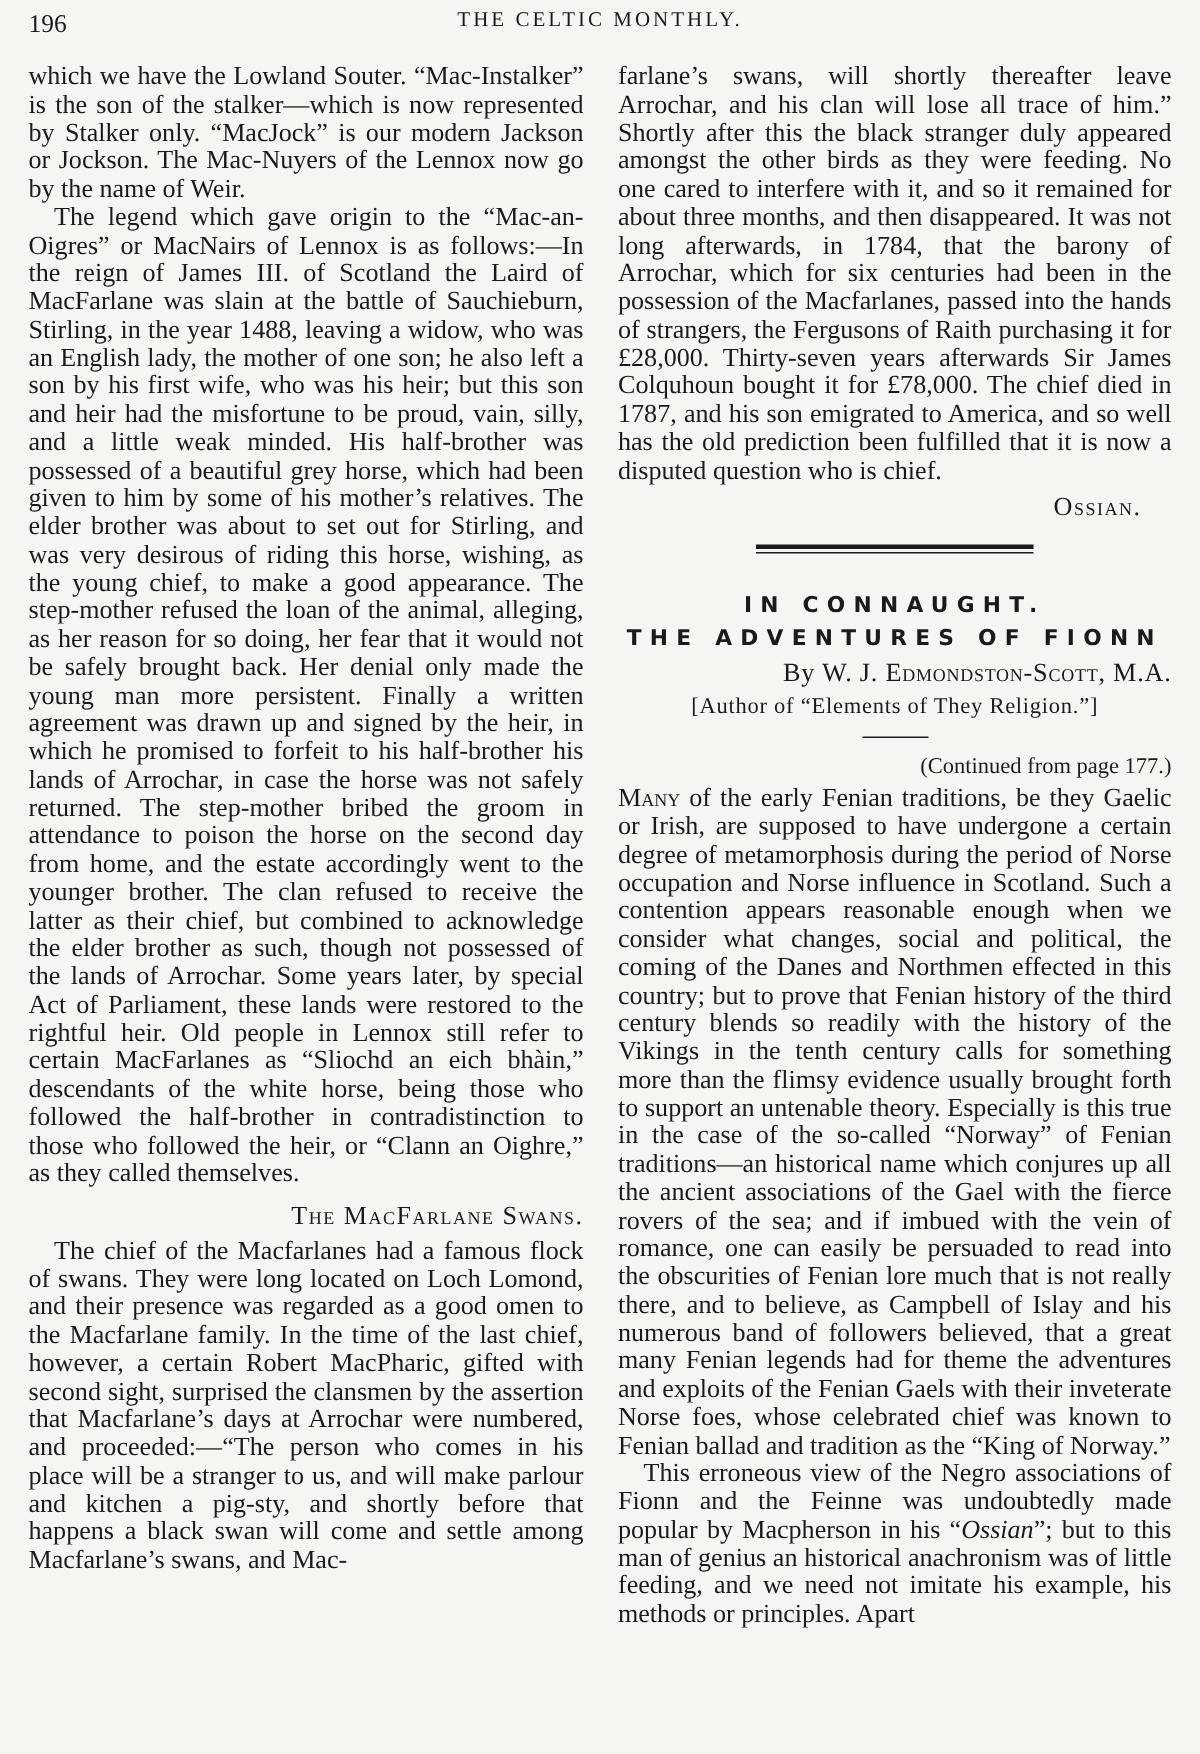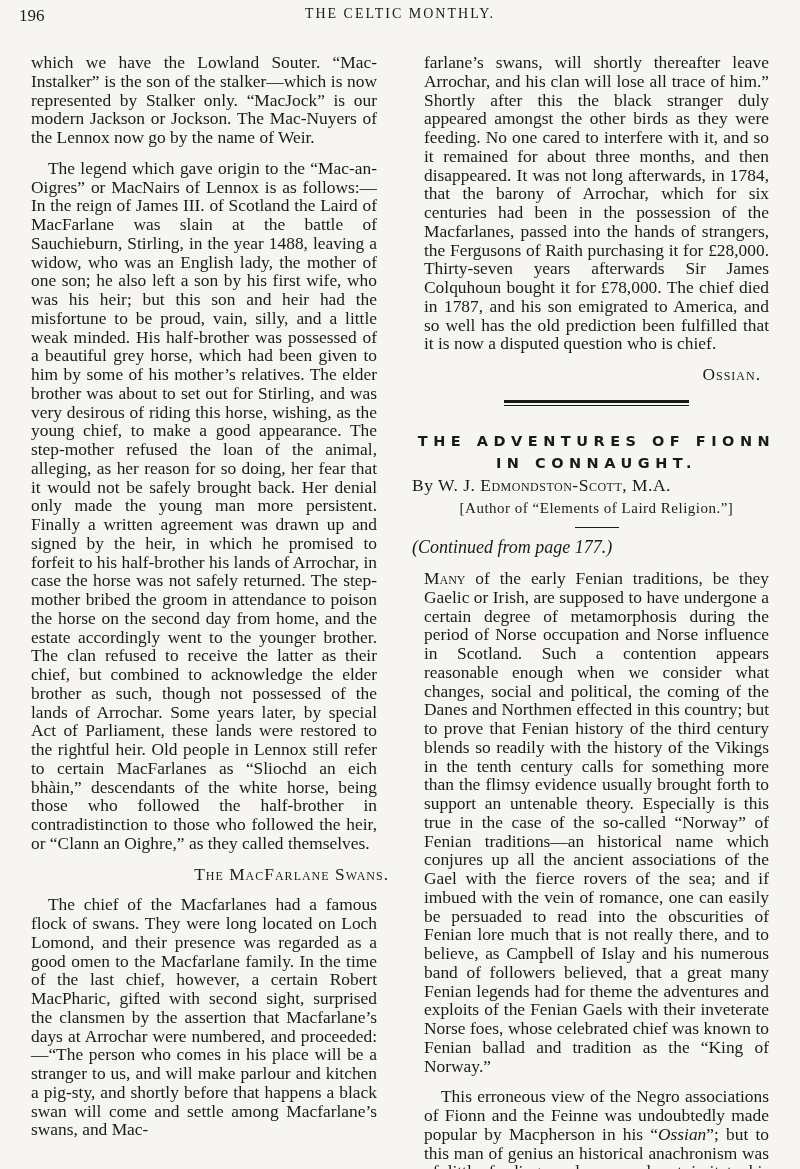--- a/index.html
+++ b/index.html
@@ -9,32 +9,32 @@
     color: #1a1a1a;
     font-family: "DejaVu Serif", "Liberation Serif", serif;
   }
   .page { position: relative; width: 648px; height: 1169px; }
   .header { position: absolute; top: 4px; left: 0; width: 800px; height: 30px; }
   .page-number { position: absolute; left: 19px; top: 2px; font-size: 17px; font-family: "Liberation Serif", serif; }
   .running-title { position: absolute; left: 0; width: 800px; text-align: center; top: 2px; font-size: 14px; letter-spacing: 2px; font-family: "Liberation Serif", serif; }
   .col { position: absolute; top: 41px; font-family: "Liberation Serif", serif; font-size: 17.4px; line-height: 18.75px; text-align: justify; }
   .col-left { left: 19px; width: 370px; }
   .col-right { left: 412px; width: 369px; }
-  p { margin: 12px; text-indent: 0; }
+  p { margin: 0; text-indent: 0; }
   p.indent { text-indent: 17px; }
   .sc { font-variant: small-caps; }
   .section-heading { text-align: right; margin: 10px 0 4px 0; font-variant: small-caps; letter-spacing: 1px; }
   .signature { text-align: right; font-variant: small-caps; margin: 6px 20px 0 0; letter-spacing: 1px; }
   .rule-thick { width: 185px; margin: 16px auto 0 auto; border-top: 3px solid #1a1a1a; border-bottom: 1px solid #1a1a1a; height: 2px; }
   .article-title { font-family: "DejaVu Sans", sans-serif; font-weight: bold; font-size: 14.5px; letter-spacing: 5.5px; text-align: center; line-height: 22px; margin-top: 24px; }
-  .byline { text-align: left; font-size: 17.5px; margin-top: 2px; letter-spacing: 0.5px; }
+  .byline { text-align: right; font-size: 17.5px; margin-top: 2px; letter-spacing: 0.5px; }
   .byline .sc { font-variant: small-caps; }
   .author-note { text-align: center; font-size: 15px; margin-top: 4px; letter-spacing: 0.5px; }
   .rule-short { width: 44px; margin: 10px auto 10px auto; border-top: 1px solid #1a1a1a; }
-  .continued { text-align: left; font-style: italic; font-size: 18px; margin-bottom: 2px; }
+  .continued { text-align: right; font-size: 15px; margin-bottom: 2px; }
   .dropcap-sc { font-variant: small-caps; }
   em { font-style: italic; }
 </style>
 </head>
 <body>
 
 <div class="page">
   <div class="header">
     <span class="page-number">196</span>
     <div class="running-title">THE CELTIC MONTHLY.</div>
@@ -46,23 +46,23 @@
     <div class="section-heading">The MacFarlane Swans.</div>
     <p class="indent">The chief of the Macfarlanes had a famous flock of swans. They were long located on Loch Lomond, and their presence was regarded as a good omen to the Macfarlane family. In the time of the last chief, however, a certain Robert MacPharic, gifted with second sight, surprised the clansmen by the assertion that Macfarlane’s days at Arrochar were numbered, and proceeded:—“The person who comes in his place will be a stranger to us, and will make parlour and kitchen a pig-sty, and shortly before that happens a black swan will come and settle among Macfarlane’s swans, and Mac-</p>
   </div>
 
   <div class="col col-right">
     <p>farlane’s swans, will shortly thereafter leave Arrochar, and his clan will lose all trace of him.” Shortly after this the black stranger duly appeared amongst the other birds as they were feeding. No one cared to interfere with it, and so it remained for about three months, and then disappeared. It was not long afterwards, in 1784, that the barony of Arrochar, which for six centuries had been in the possession of the Macfarlanes, passed into the hands of strangers, the Fergusons of Raith purchasing it for £28,000. Thirty-seven years afterwards Sir James Colquhoun bought it for £78,000. The chief died in 1787, and his son emigrated to America, and so well has the old prediction been fulfilled that it is now a disputed question who is chief.</p>
     <div class="signature">Ossian.</div>
     <div class="rule-thick"></div>
 
     <div class="article-title">
+      <div>IN CONNAUGHT.</div>
       <div>THE ADVENTURES OF FIONN</div>
-      <div>IN CONNAUGHT.</div>
     </div>
     <div class="byline"><span>By W. J. </span><span class="sc">Edmondston-Scott</span><span>, M.A.</span></div>
-    <div class="author-note">[Author of “Elements of Laird Religion.”]</div>
+    <div class="author-note">[Author of “Elements of They Religion.”]</div>
     <div class="rule-short"></div>
     <div class="continued">(Continued from page 177.)</div>
     <p><span class="dropcap-sc">Many</span><span> of the early Fenian traditions, be they Gaelic or Irish, are supposed to have undergone a certain degree of metamorphosis during the period of Norse occupation and Norse influence in Scotland. Such a contention appears reasonable enough when we consider what changes, social and political, the coming of the Danes and Northmen effected in this country; but to prove that Fenian history of the third century blends so readily with the history of the Vikings in the tenth century calls for something more than the flimsy evidence usually brought forth to support an untenable theory. Especially is this true in the case of the so-called “Norway” of Fenian traditions—an historical name which conjures up all the ancient associations of the Gael with the fierce rovers of the sea; and if imbued with the vein of romance, one can easily be persuaded to read into the obscurities of Fenian lore much that is not really there, and to believe, as Campbell of Islay and his numerous band of followers believed, that a great many Fenian legends had for theme the adventures and exploits of the Fenian Gaels with their inveterate Norse foes, whose celebrated chief was known to Fenian ballad and tradition as the “King of Norway.”</span></p>
     <p class="indent"><span>This erroneous view of the Negro associations of Fionn and the Feinne was undoubtedly made popular by Macpherson in his “</span><em>Ossian</em><span>”; but to this man of genius an historical anachronism was of little feeding, and we need not imitate his example, his methods or principles. Apart</span></p>
   </div>
 </div>
 
 </body></html>

